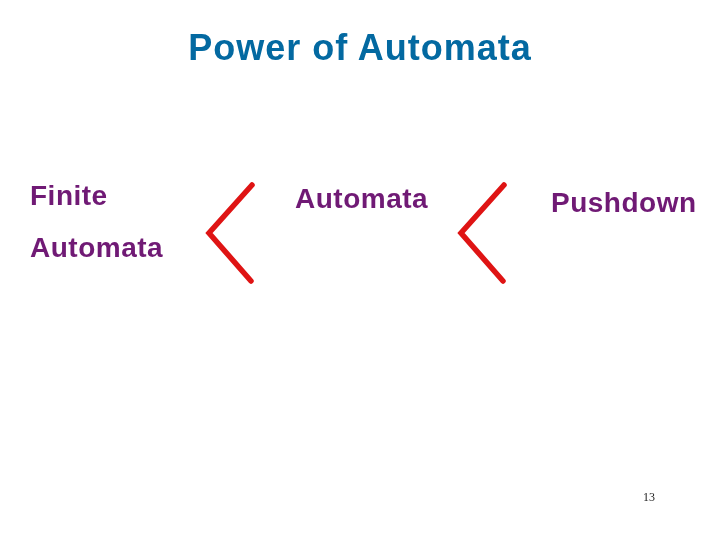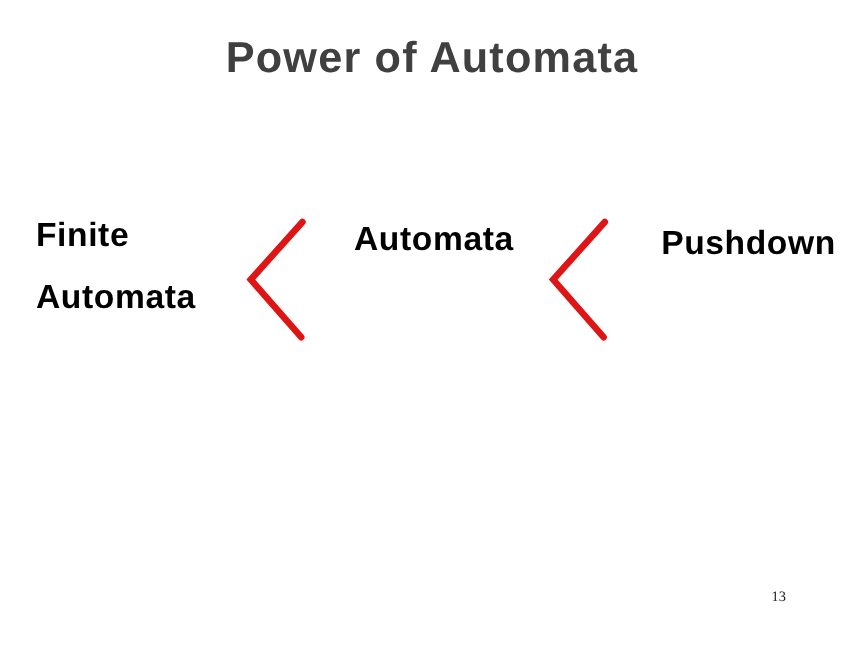--- a/index.html
+++ b/index.html
@@ -17,26 +17,26 @@
     background: #ffffff;
   }
   .title {
     position: absolute;
     top: 27px;
     left: 0;
     width: 720px;
     text-align: center;
     font-size: 36px;
     font-weight: 700;
-    color: #404040;
+    color: #0369a1;
     letter-spacing: 1px;
   }
   .stage {
     position: absolute;
-    color: #000000;
+    color: #701a75;
     font-size: 28px;
     font-weight: 700;
     letter-spacing: 0.5px;
   }
   .stage .line {
     line-height: 30px;
     margin-bottom: 22px; 
     white-space: nowrap;
   }
   .stage-finite   { left: 30px;  top: 181px; }

